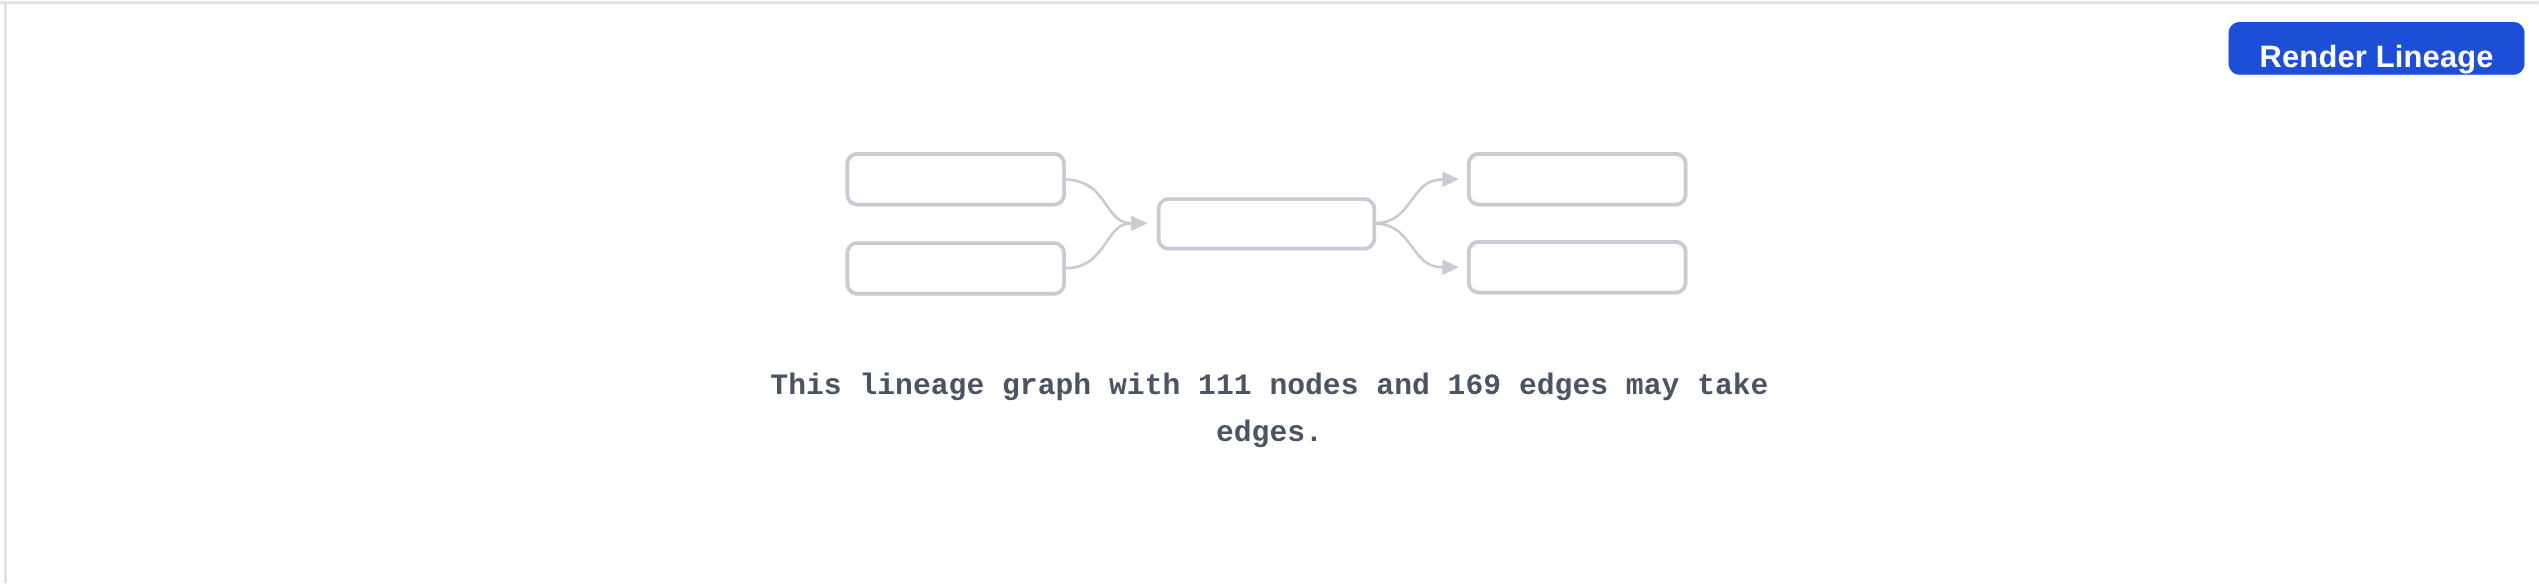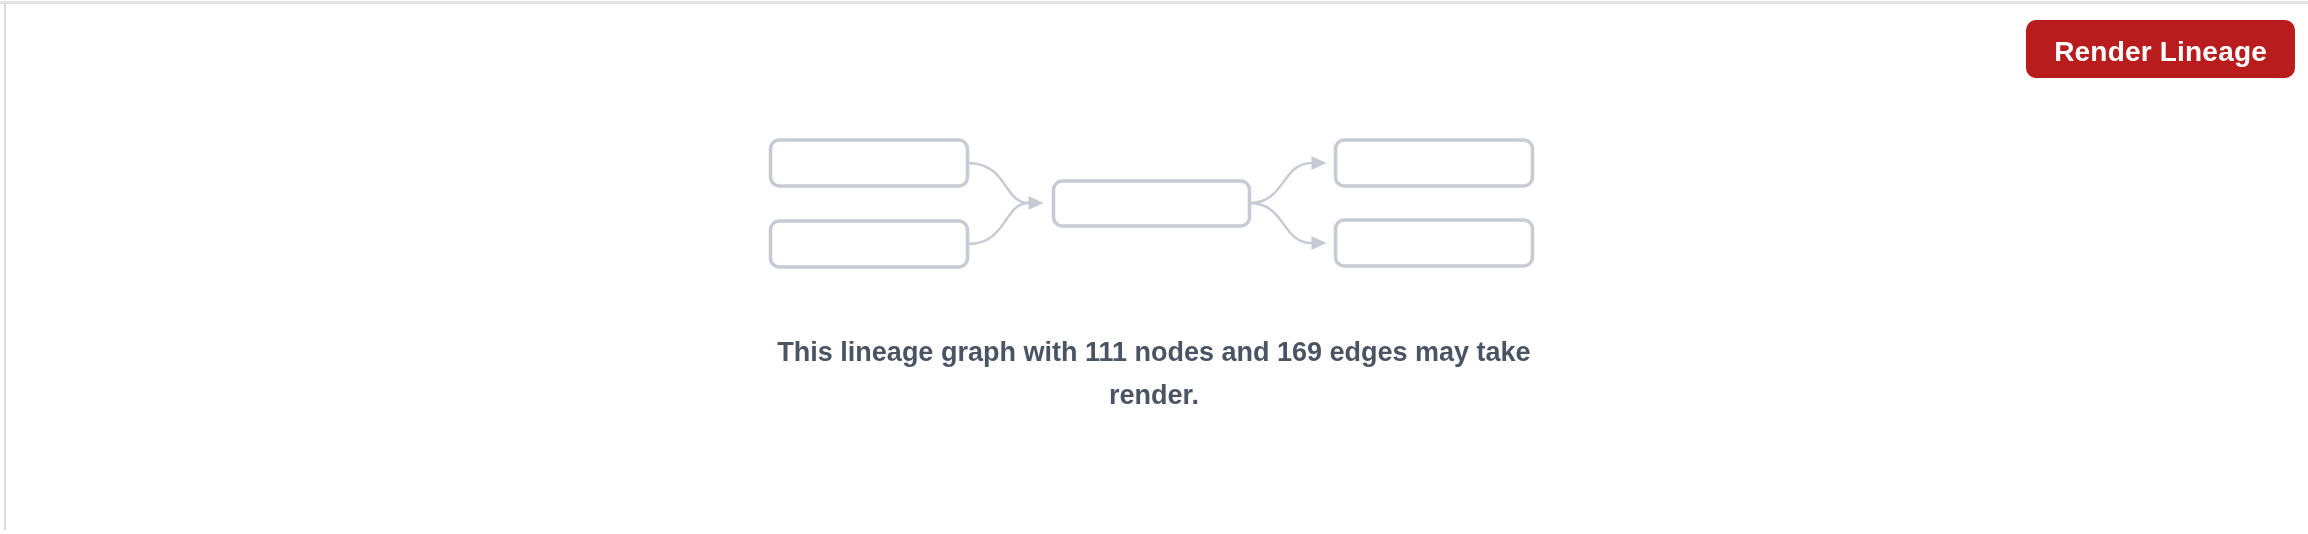--- a/index.html
+++ b/index.html
@@ -20,39 +20,40 @@
   }
   .pane-left-border {
     position: absolute;
     top: 3px; left: 4px;
     width: 2px; height: 527px;
     background: #d7d9dd;
   }
   .render-btn {
     position: absolute;
     top: 20px; right: 13px;
-    height: 58px;
+    height: 48px;
     min-width: 257px;
     padding: 16px 28px;
-    background: #b91c1c;
+    background: #1d4ed8;
     color: #ffffff;
     border: none;
     border-radius: 10px;
     font-family: "Liberation Sans", sans-serif;
     font-size: 28px;
     font-weight: 700;
     letter-spacing: 0.2px;
     cursor: pointer;
   }
   .empty-state {
     position: absolute;
     top: 133px;
     left: 50%;
     transform: translateX(-50%);
     text-align: center;
+    font-family: Liberation Mono, monospace;
   }
   .placeholder-svg {
     display: block;
     margin: 0 auto;
   }
   .message {
     margin-top: 58px;
     font-size: 27px;
     font-weight: 700;
     line-height: 43px;
@@ -91,17 +92,17 @@
         <rect x="4" y="7" width="197" height="46" rx="9"></rect>
         <rect x="4" y="88" width="197" height="46" rx="9"></rect>
         <rect x="287" y="48" width="196" height="45" rx="9"></rect>
         <rect x="569" y="7" width="197" height="46" rx="9"></rect>
         <rect x="569" y="87" width="197" height="46" rx="9"></rect>
       </g>
     </svg>
 
     <div class="message">
       <div class="message-line">This lineage graph with 111 nodes and 169 edges may take</div>
-      <div class="message-line">render.</div>
+      <div class="message-line">edges.</div>
     </div>
 
   </div>
 </div>
 
 </body></html>

